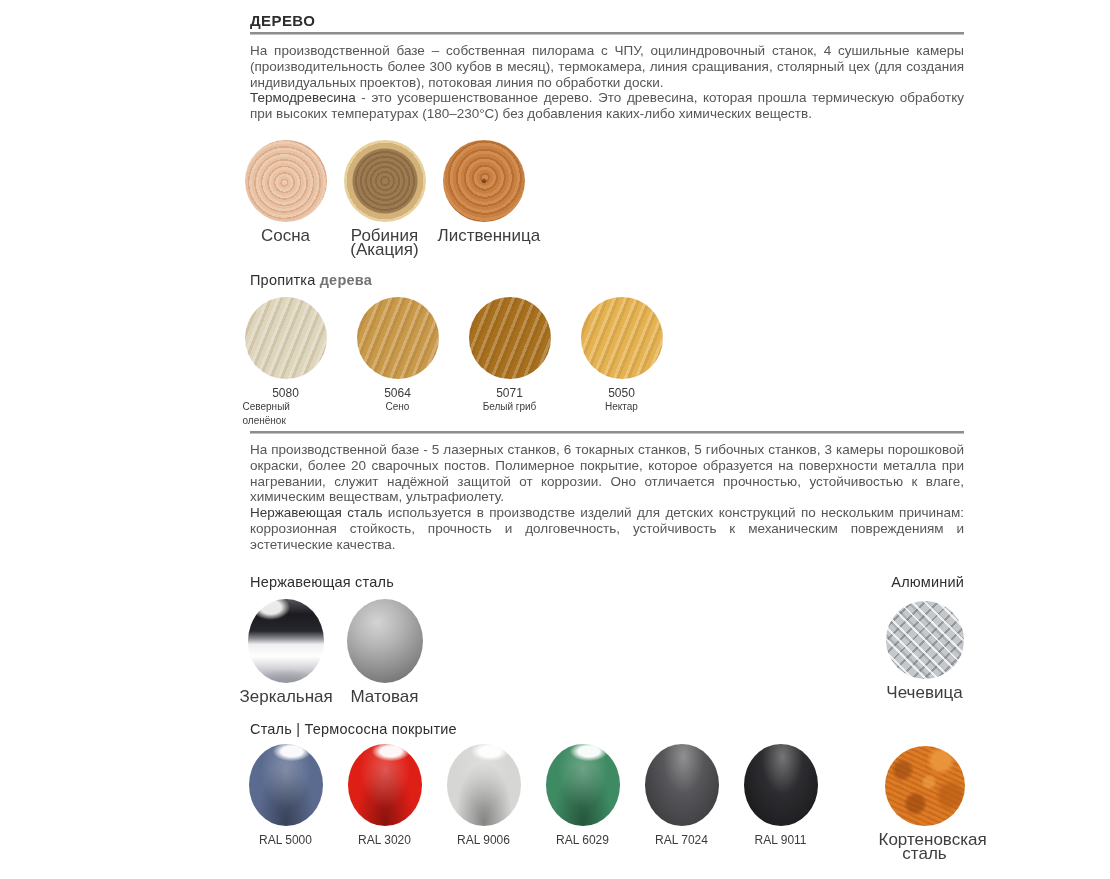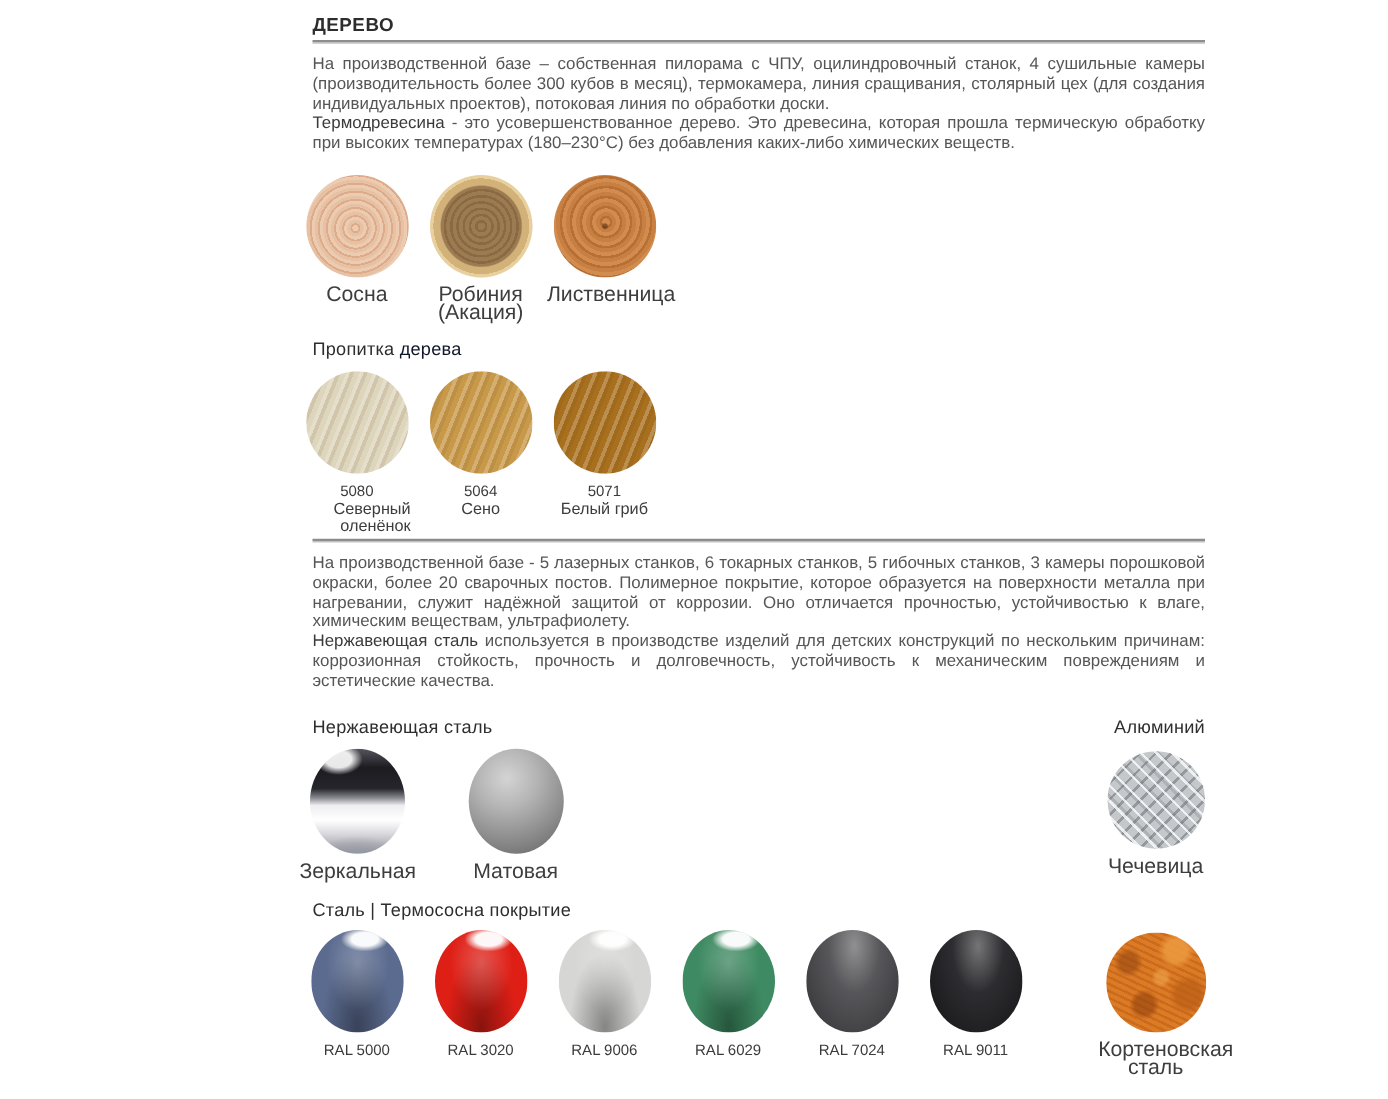--- a/index.html
+++ b/index.html
@@ -28,21 +28,21 @@
   .para {
     margin-top:8px;
     font-size:13.5px; line-height:15.8px;
     color:#565656;
     text-align:justify;
   }
   .para .lead { font-weight:normal; color:#3a3a3a; }
   .subhead {
     font-size:14.5px; color:#2e2e2e; letter-spacing:.2px;
   }
-  .subhead .light { color:#0f172a; font-weight:400; }
+  .subhead .light { color:#737373; font-weight:700; }
   
   .row { display:flex; margin-left:-14px; }
   .cell {
     width:99px; display:flex; flex-direction:column; align-items:center;
     flex-shrink:0;
   }
   .cell-right { margin-left:auto; margin-right:-10px; }
   .cap {
     margin-top:7px; font-size:17px; line-height:14px;
     color:#3d3d3d; text-align:center; max-width:92px;
@@ -119,28 +119,28 @@
       radial-gradient(circle at 22% 30%, rgba(150,70,15,.6) 0 8%, rgba(0,0,0,0) 14%),
       radial-gradient(circle at 70% 18%, rgba(235,152,62,.9) 0 10%, rgba(0,0,0,0) 17%),
       radial-gradient(circle at 38% 72%, rgba(140,60,10,.55) 0 10%, rgba(0,0,0,0) 16%),
       radial-gradient(circle at 82% 62%, rgba(186,94,22,.7) 0 12%, rgba(0,0,0,0) 19%),
       radial-gradient(circle at 55% 45%, rgba(242,170,80,.55) 0 7%, rgba(0,0,0,0) 13%),
       repeating-linear-gradient(25deg, rgba(120,50,10,.20) 0 2px, rgba(0,0,0,0) 2px 5px);
   }
   
   .mt-wood-row   { margin-top:18px; }
   .mt-impreg-h   { margin-top:15px; }
-  .mt-impreg-row { margin-top:9px; }
+  .mt-impreg-row { margin-top:9px;gap:13px; }
   .mt-metal-h1   { margin-top:17px; }
   .subhead-row   { margin-top:21px; display:flex; justify-content:space-between; align-items:baseline; }
-  .mt-balls-row  { margin-top:9px;gap:28px; }
+  .mt-balls-row  { margin-top:9px; }
   .mt-powder-h   { margin-top:17px; }
   .mt-ral-row    { margin-top:7px; }
   .cap-code { margin-top:7px; font-size:12px; line-height:14px; color:#3b3b3b; text-align:center; }
-  .cap-name { font-size:13px; line-height:14px; color:#3d3d3d; text-align:right; max-width:86px; }
+  .cap-name { font-size:10px; line-height:14px; color:#3d3d3d; text-align:left; max-width:86px; }
   .cell .spacer-small { height:2px; }
 </style>
 </head>
 <body>
 
 <div class="page">
   <div class="content">
 
     <div class="h1">ДЕРЕВО</div>
     <div class="rule"></div>
@@ -175,20 +175,25 @@
       <div class="cell">
         <div class="circle tex-grain" style="--c: #c9994a;"></div>
         <div class="cap-code">5064</div>
         <div class="cap-name">Сено</div>
       </div>
       <div class="cell">
         <div class="circle tex-grain" style="--c: #a86f1e;"></div>
         <div class="cap-code">5071</div>
         <div class="cap-name">Белый гриб</div>
       </div>
+      <div class="cell">
+        <div class="circle tex-grain" style="--c: #e5b251;"></div>
+        <div class="cap-code">5050</div>
+        <div class="cap-name">Нектар</div>
+      </div>
     </div>
 
     <div class="rule"></div>
 
     <div class="para"><span>На производственной базе - 5 лазерных станков, 6 токарных станков, 5 гибочных станков, 3 камеры порошковой окраски, более 20 сварочных постов. Полимерное покрытие, которое образуется на поверхности металла при нагревании, служит надёжной защитой от коррозии. Оно отличается прочностью, устойчивостью к влаге, химическим веществам, ультрафиолету.</span><br>
       <span class="lead">Нержавеющая сталь</span><span> используется в производстве изделий для детских конструкций по нескольким причинам: коррозионная стойкость, прочность и долговечность, устойчивость к механическим повреждениям и эстетические качества.</span>
     </div>
 
     <div class="subhead-row">
       <div class="subhead">Нержавеющая сталь</div>

